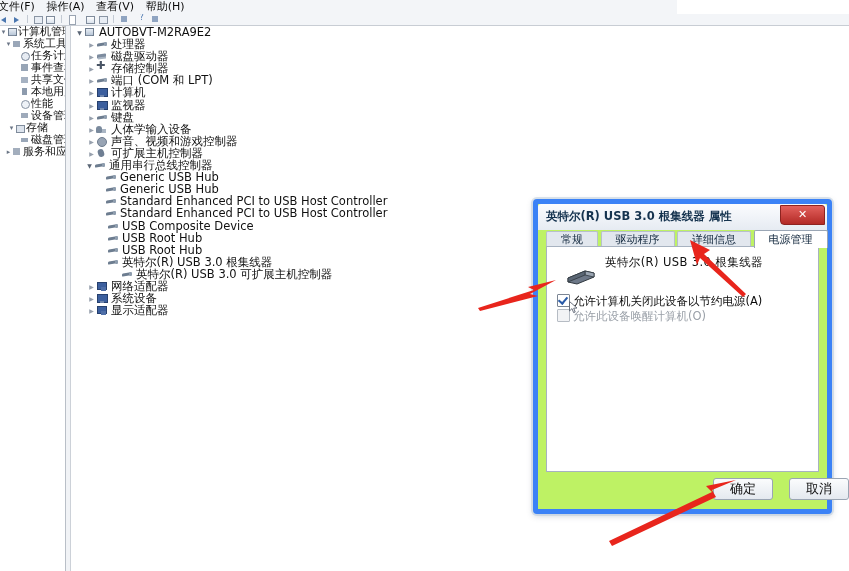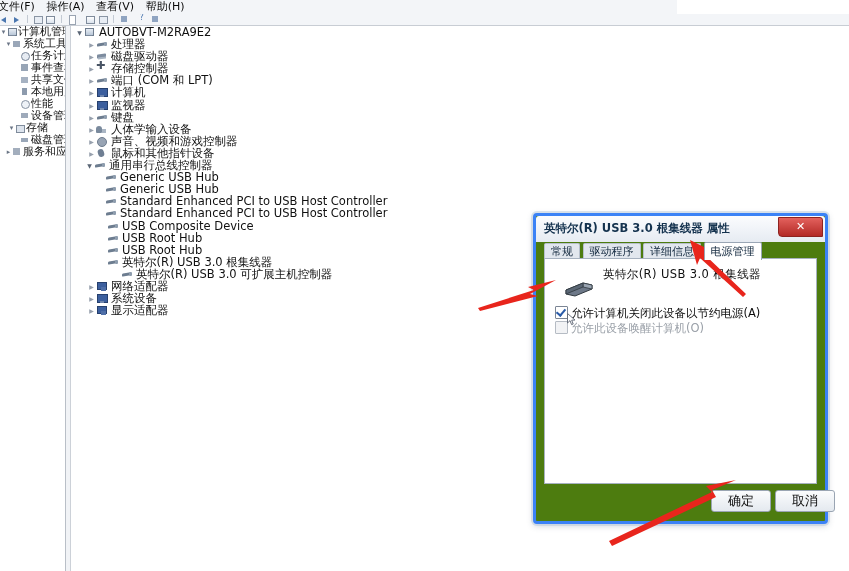--- a/index.html
+++ b/index.html
@@ -352,25 +352,24 @@
     position:absolute; left:5px; top:6px;
     width:5px; height:4px;
     background:#4f6fa8;
   }
 
   
   #dialog {
     position: absolute;
     left: 533px; top: 199px;
     width: 289px; height: 305px;
-    background: #4d7c0f;
-    border: 3px solid #3b82f6;
+    background: #bef264;
+    border: 5px solid #3b82f6;
     border-radius: 4px;
     box-shadow: 0 0 0 2px rgba(190,205,222,0.55), 0 2px 6px rgba(60,80,105,0.25);
-    margin-top: 14px;
   }
   #dialog-titlebar {
     position: absolute;
     left: 0; top: 0;
     width: 100%; height: 26px;
     background: linear-gradient(#fbfcfe, #e6ebf2);
     border-radius: 3px 3px 0 0;
   }
   #dialog-title {
     position: absolute;
@@ -396,21 +395,21 @@
   #tabstrip {
     position: absolute;
     left: 8px; top: 26px;
     width: 273px; height: 17px;
     white-space: nowrap;
   }
   .tab {
     display: inline-block;
     height: 16px;
     line-height: 16px;
-    padding: 0 6px;
+    padding: 0 14px;
     font-size: 11px;
     color: #10263c;
     background: #e2e7ee;
     border: 1px solid #b7c0cc;
     border-bottom: none;
     margin-right: -1px;
     vertical-align: bottom;
     border-radius: 2px 2px 0 0;
   }
   .tab.active {
@@ -484,21 +483,21 @@
     width: 58px; height: 20px;
     background: linear-gradient(#fbfcfd, #e4e9ef);
     border: 1px solid #9aa5b3;
     border-radius: 3px;
     font-size: 13px;
     color: #0c0c0c;
     text-align: center;
     line-height: 19px;
   }
   #btn-ok { left: 175px; }
-  #btn-cancel { left: 239px; }
+  #btn-cancel { left: 251px; }
 
   
   .arrow { position: absolute; overflow: visible; }
   #arrow-checkbox { left: 478px; top: 278px; }
   #arrow-tab      { left: 688px; top: 238px; }
   #arrow-ok       { left: 608px; top: 478px; }
 </style>
 </head>
 <body>
 
@@ -592,21 +591,21 @@
   <div class="trow" style="padding-left:16px">
     <span class="texp">▶</span><span class="tico pg-plug"></span><span>键盘</span>
   </div>
   <div class="trow" style="padding-left:16px">
     <span class="texp">▶</span><span class="tico pg-hid"></span><span>人体学输入设备</span>
   </div>
   <div class="trow" style="padding-left:16px">
     <span class="texp">▶</span><span class="tico pg-sound"></span><span>声音、视频和游戏控制器</span>
   </div>
   <div class="trow" style="padding-left:16px">
-    <span class="texp">▶</span><span class="tico pg-mouse"></span><span>鼠标和其他指针设备</span>
+    <span class="texp">▶</span><span class="tico pg-mouse"></span><span>可扩展主机控制器</span>
   </div>
   <div class="trow" style="padding-left:14px">
     <span class="texp open">▼</span><span class="tico pg-plug"></span><span>通用串行总线控制器</span>
   </div>
 
   <div class="trow" style="padding-left:34px">
     <span class="tico pg-plug"></span><span>Generic USB Hub</span>
   </div>
   <div class="trow" style="padding-left:34px">
     <span class="tico pg-plug"></span><span>Generic USB Hub</span>

